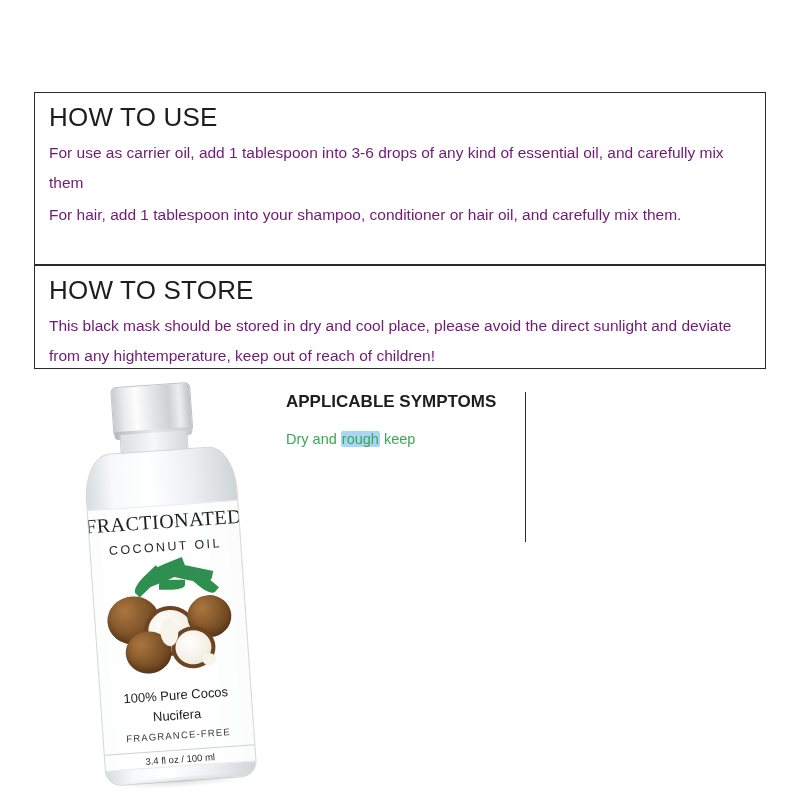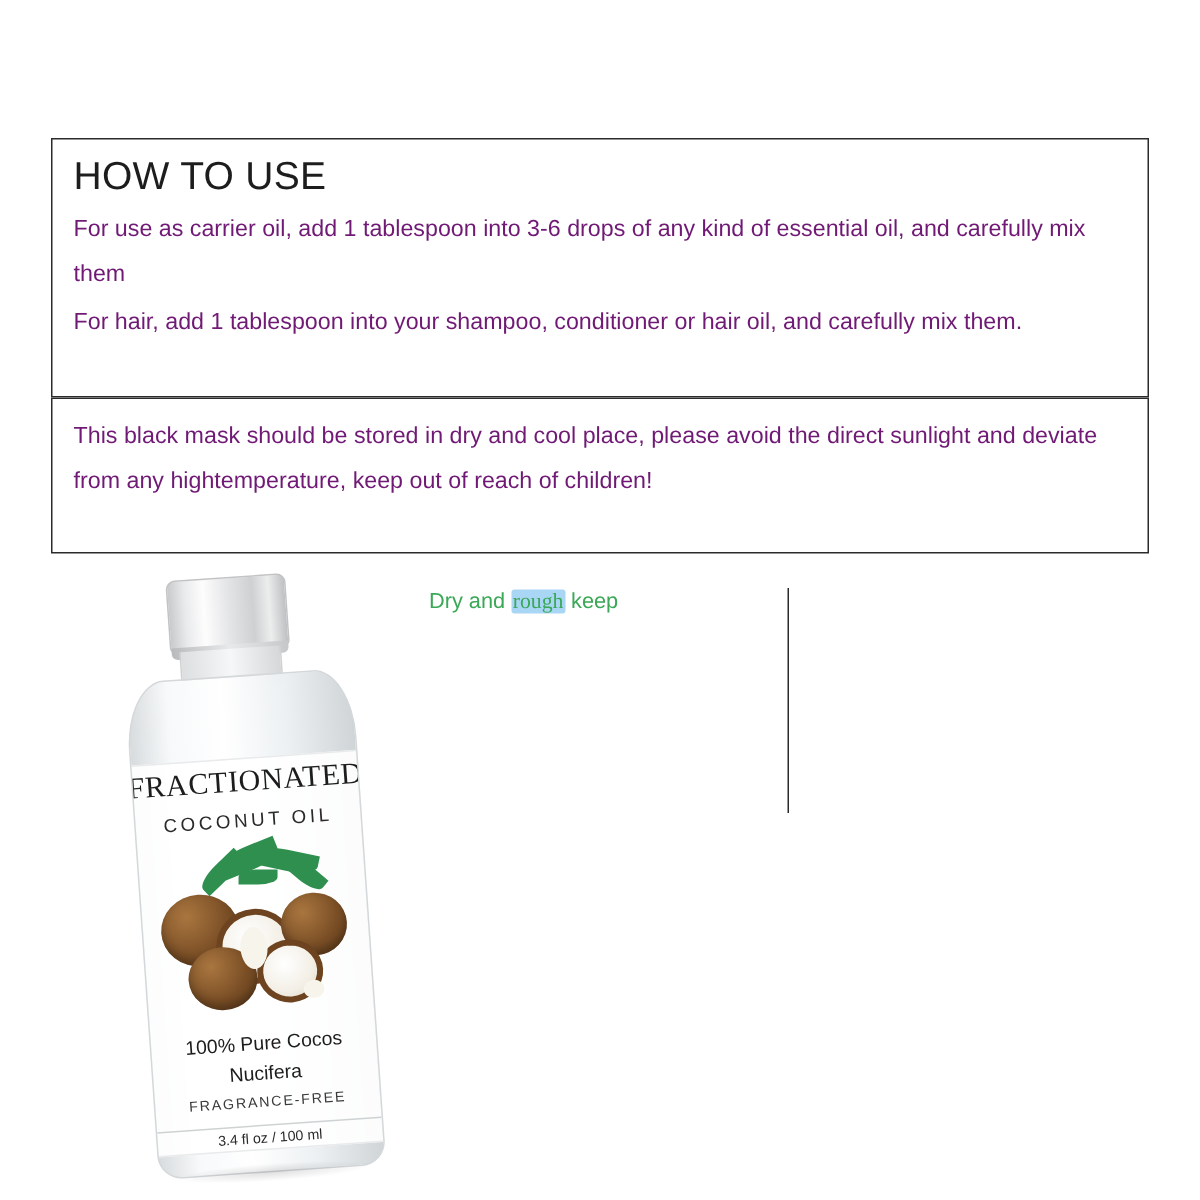--- a/index.html
+++ b/index.html
@@ -90,21 +90,20 @@
   .col-line {
     color: #3aa856;
     font-size: 14.5px;
     line-height: 1.3;
     margin: 0 0 22px 0;
   }
   .col-line .hl {
     background: #a9d6f5;
     border-radius: 2px;
     padding: 0 1px;
-    font-family: Liberation Serif, serif;
   }
 
   
   .bottle-wrap {
     position: absolute;
     left: 60px;
     top: 372px;
     width: 200px;
     height: 410px;
   }
@@ -273,24 +272,26 @@
 
 <div class="page">
 
   <div class="box box-use">
     <h2 class="section-title">HOW TO USE</h2>
     <p class="green-text">For use as carrier oil, add 1 tablespoon into 3-6 drops of any kind of essential oil, and carefully mix them</p>
     <p class="green-text p2">For hair, add 1 tablespoon into your shampoo, conditioner or hair oil, and carefully mix them.</p>
   </div>
 
   <div class="box box-store">
+    <h2 class="section-title">HOW TO STORE</h2>
     <p class="green-text">This black mask should be stored in dry and cool place, please avoid the direct sunlight and deviate from any hightemperature, keep out of reach of children!</p>
   </div>
 
   <div class="col col-symptoms">
+    <h3 class="col-heading">APPLICABLE SYMPTOMS</h3>
     <p class="col-line"><span>Dry and </span><span class="hl">rough</span><span>  keep</span></p>
   </div>
 
 
   <div class="bottle-wrap">
     <div class="tilt">
       <div class="cap"></div>
       <div class="neck"></div>
       <div class="body">
         <div class="label">

